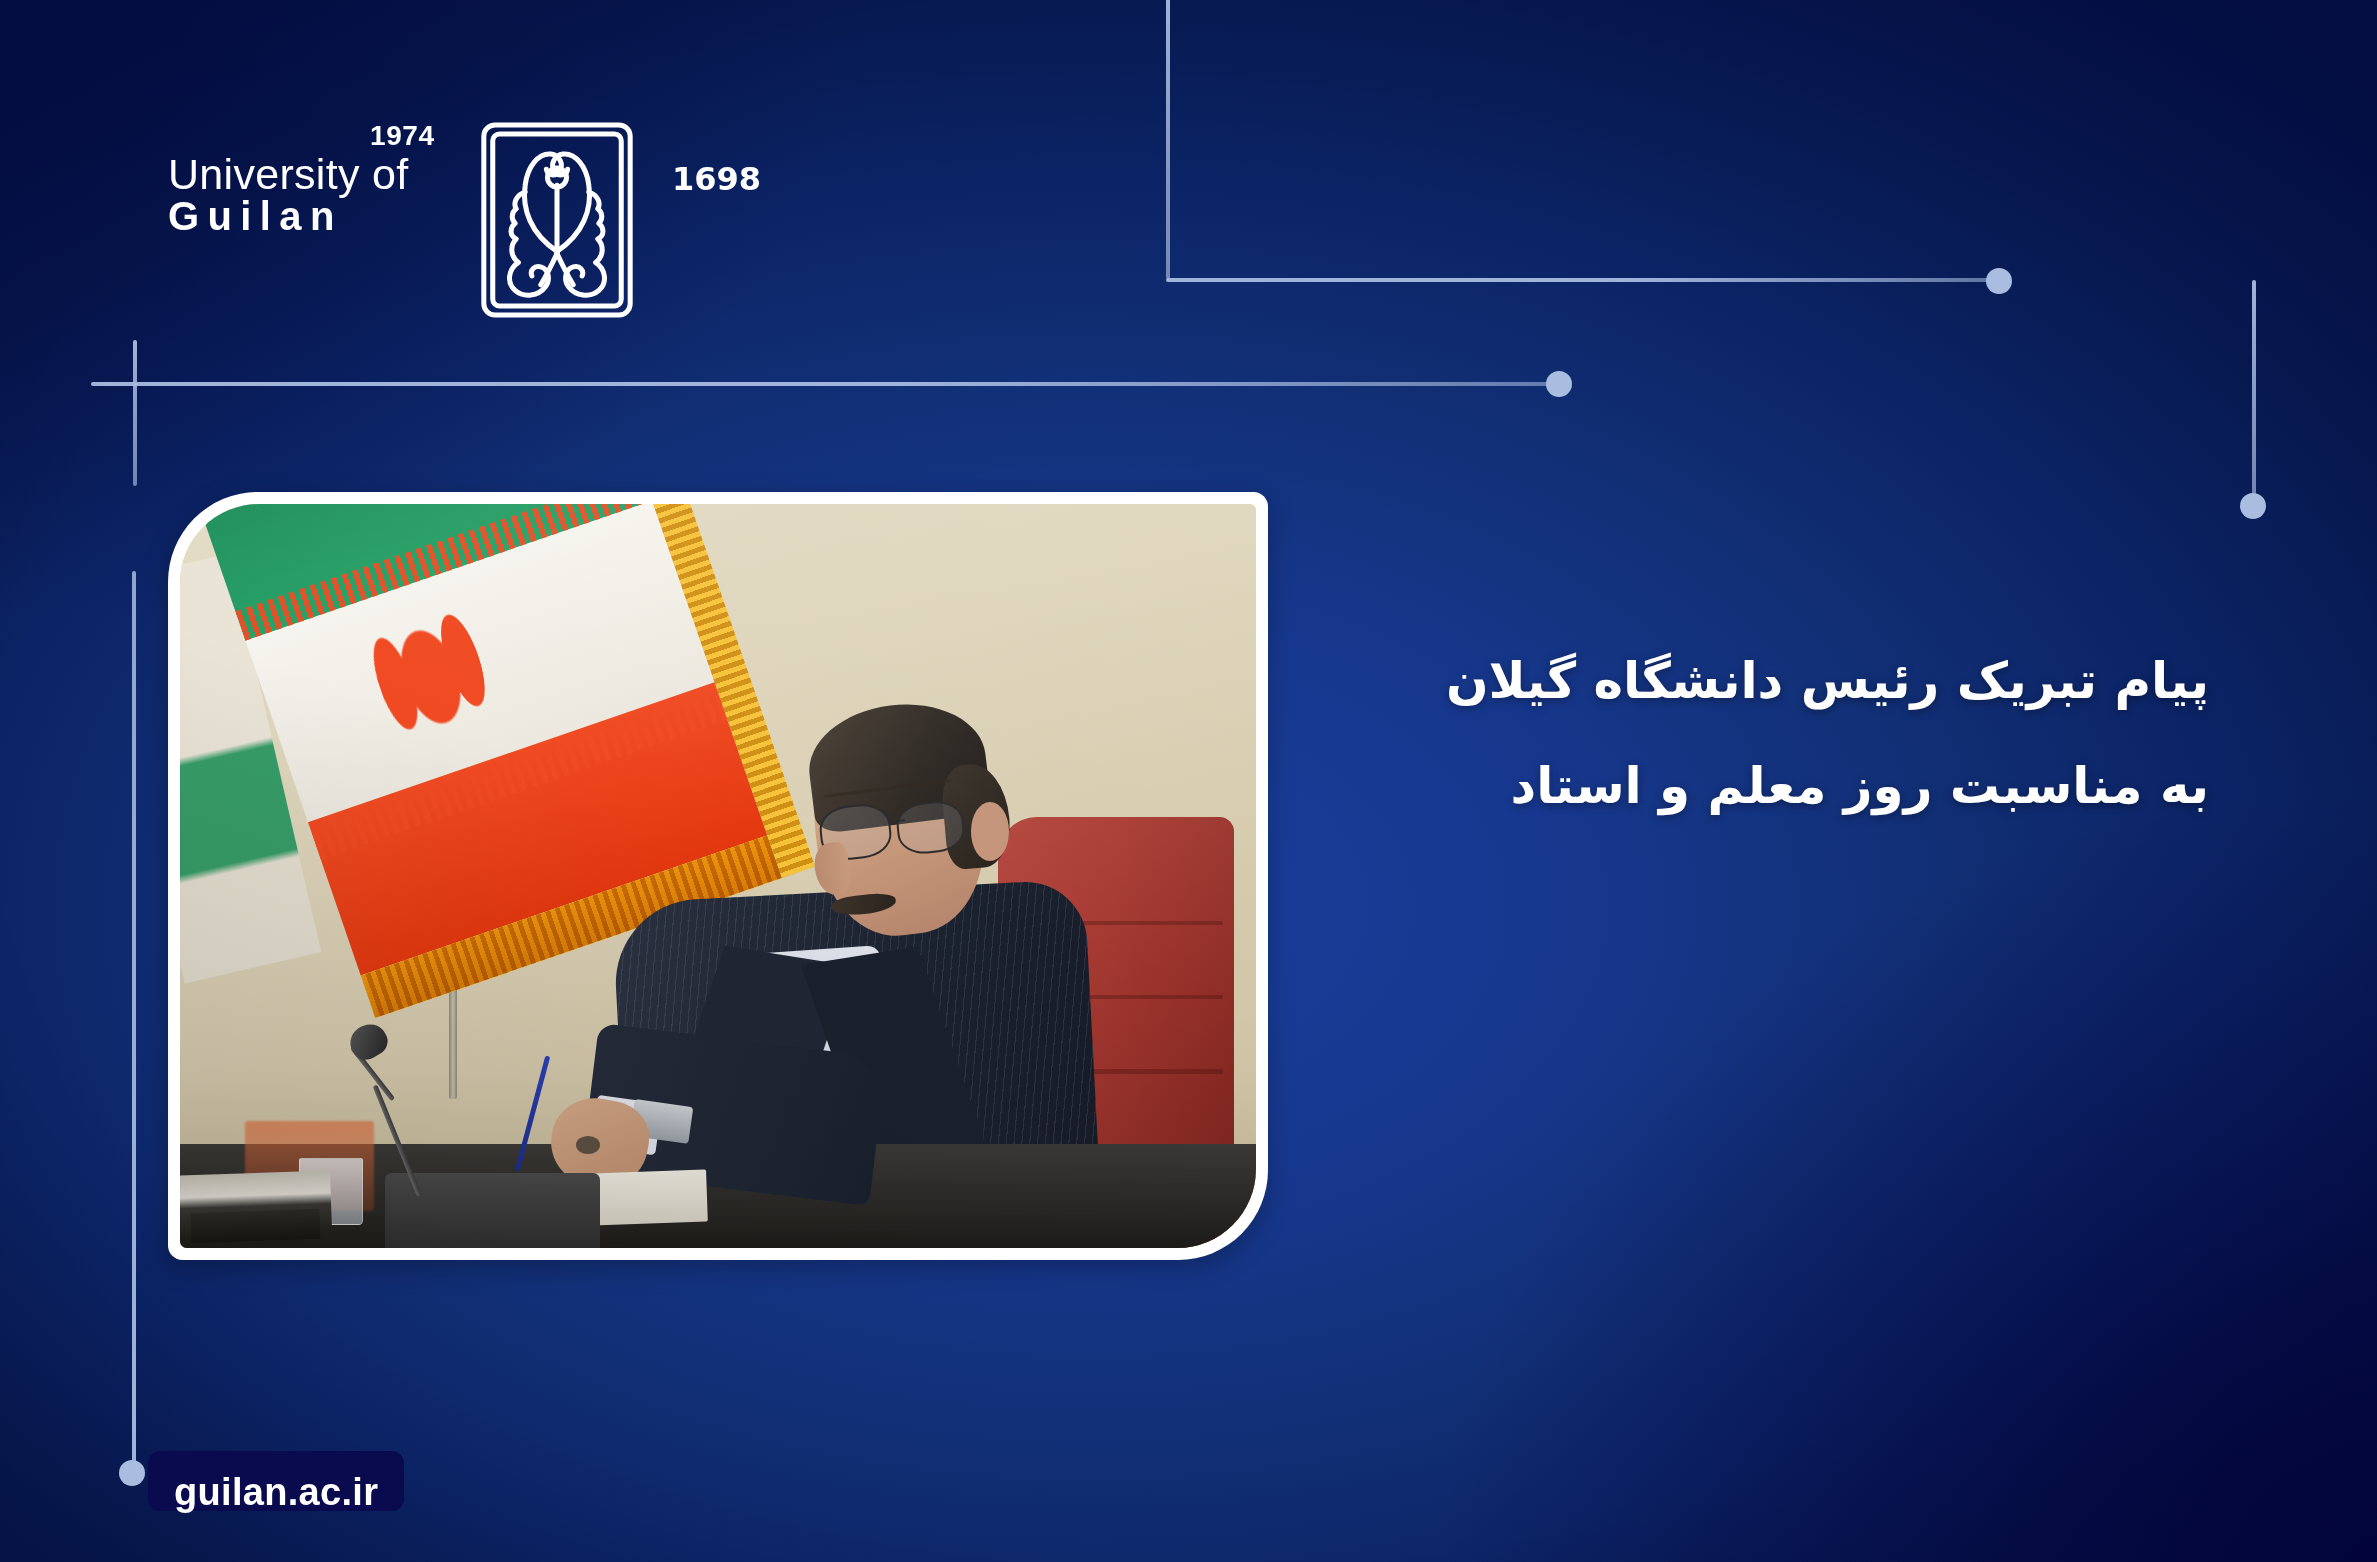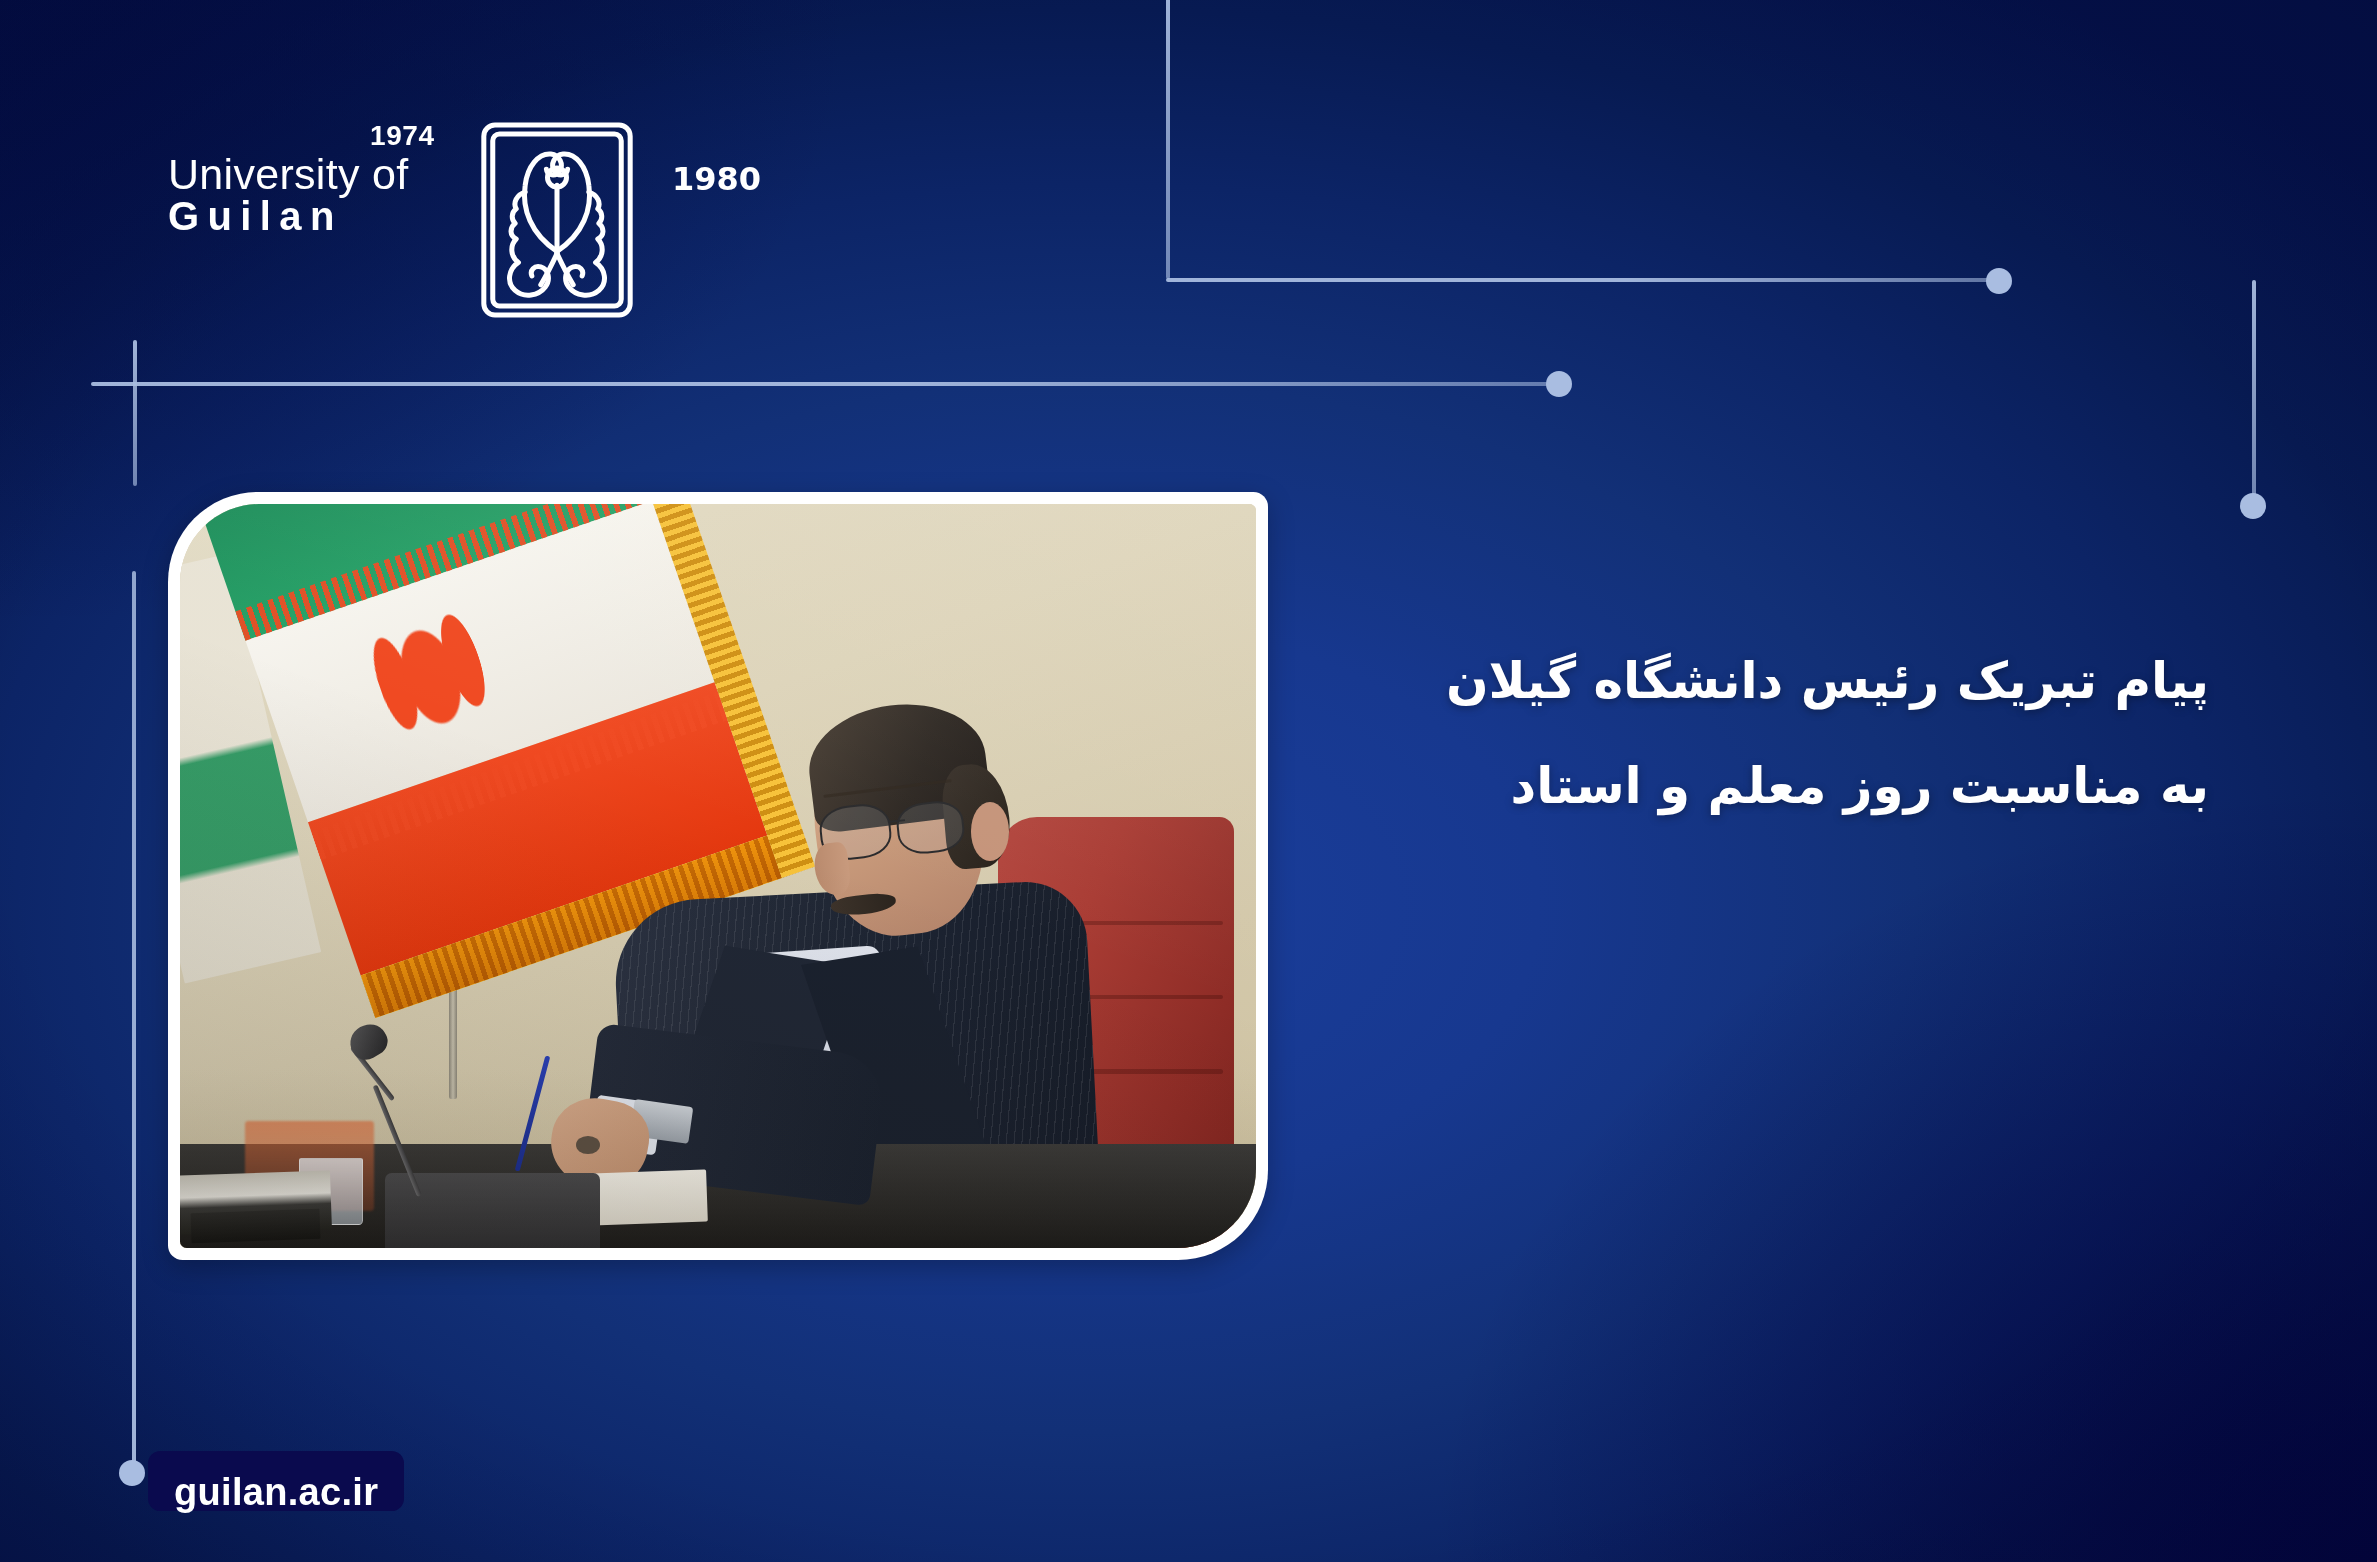--- a/index.html
+++ b/index.html
@@ -542,21 +542,21 @@
                  C 230 194, 230 208, 218 214 C 230 226, 228 246, 214 256
                  C 232 268, 236 292, 220 306 C 204 320, 178 316, 166 300
                  C 156 287, 160 268, 174 264 C 186 261, 194 270, 190 280"></path>
         <path d="M145 240 C 158 268, 168 286, 174 296"></path>
 
         <line x1="145" y1="118" x2="145" y2="244"></line>
         <circle cx="145" cy="104" r="17"></circle>
       </svg>
     </div>
 
-    <div id="logo-year-fa">1980</div>
+    <div id="logo-year-fa">1698</div>
 
   </div>
 
   <div id="photo-card">
     <div id="photo">
 
       <div class="ph" id="ph-wall"></div>
       <div class="ph" id="ph-wall-lower"></div>
 
       <div class="ph" id="ph-flag2"></div>

